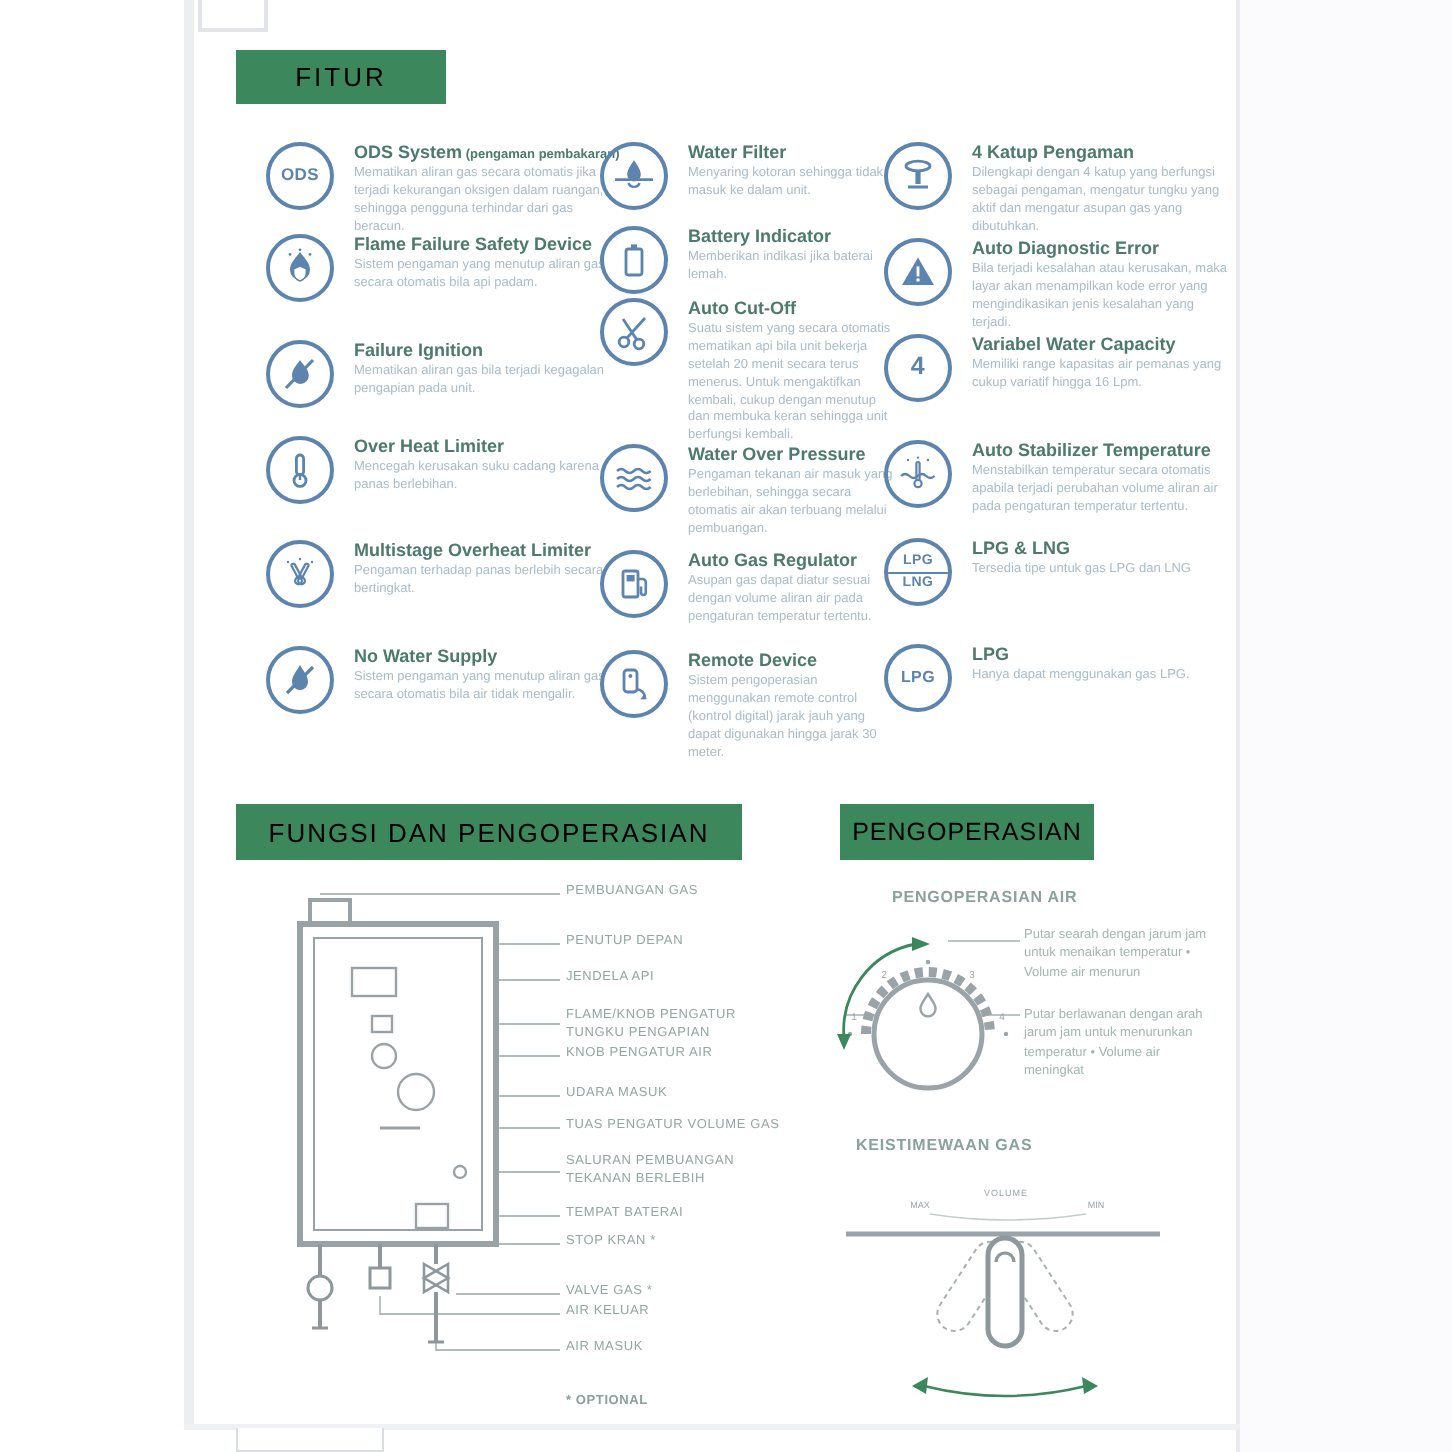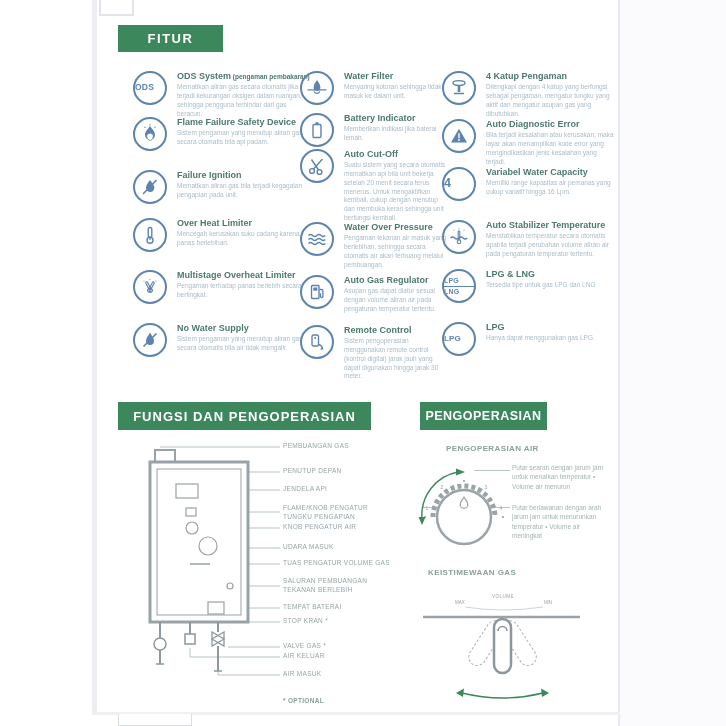--- a/index.html
+++ b/index.html
@@ -7,21 +7,21 @@
        font-family:"Liberation Sans",sans-serif;-webkit-font-smoothing:antialiased}
   .abs{position:absolute}
   
   .edge-left{left:92px;top:0;width:5px;height:712px;background:#eceef2}
   .edge-bottom{left:92px;top:712px;width:528px;height:3px;background:#f0f1f4}
   .edge-right-line{left:618px;top:0;width:2px;height:726px;background:#e9eaef}
   .edge-right-panel{left:620px;top:0;width:106px;height:726px;background:#fbfbfd}
   .tab-top{left:99px;top:-7px;width:31px;height:19px;border:2px solid #e2e4ea;background:#fff}
   .tab-bottom{left:118px;top:714px;width:72px;height:11px;border:1.5px solid #dadde2;border-top:none;background:#fff}
   
-  .badge{position:absolute;background:#3c875c;color:#ffffff;font-weight:bold;
+  .badge{position:absolute;background:#3c875c;color:#000000;font-weight:normal;
          display:flex;align-items:center;justify-content:center;letter-spacing:1.5px}
   .badge.fitur{left:118px;top:25px;width:105px;height:27px;font-size:13px}
   .badge.fungsi{left:118px;top:402px;width:253px;height:28px;font-size:13px;letter-spacing:1px}
   .badge.pengop{left:420px;top:402px;width:127px;height:28px;font-size:12.5px;letter-spacing:.5px}
   
   .fcol{position:absolute;top:0;height:0}
   #col1{left:133px}#col2{left:300px}#col3{left:442px}
   .feat{position:absolute;left:0;display:flex}
   #col1 .feat:nth-of-type(1){top:71px}#col1 .feat:nth-of-type(2){top:117px}
   #col1 .feat:nth-of-type(3){top:170px}#col1 .feat:nth-of-type(4){top:218px}
@@ -29,21 +29,21 @@
   #col2 .feat:nth-of-type(1){top:71px}#col2 .feat:nth-of-type(2){top:113px}
   #col2 .feat:nth-of-type(3){top:149px}#col2 .feat:nth-of-type(4){top:222px}
   #col2 .feat:nth-of-type(5){top:275px}#col2 .feat:nth-of-type(6){top:325px}
   #col3 .feat:nth-of-type(1){top:71px}#col3 .feat:nth-of-type(2){top:119px}
   #col3 .feat:nth-of-type(3){top:167px}#col3 .feat:nth-of-type(4){top:220px}
   #col3 .feat:nth-of-type(5){top:269px}#col3 .feat:nth-of-type(6){top:322px}
   .f-icon{flex:none;width:34px;height:34px;border:2px solid #5d84ae;border-radius:50%;
           box-sizing:border-box;display:flex;flex-direction:column;align-items:center;justify-content:center;
           color:#5d84ae;overflow:hidden}
   .f-icon svg{width:20px;height:20px;display:block}
-  .f-icon .it{font-weight:bold;font-size:8.5px;line-height:1.1;letter-spacing:.2px;width:100%;text-align:left}
+  .f-icon .it{font-weight:bold;font-size:8.5px;line-height:1.1;letter-spacing:.2px;width:100%;text-align:center}
   .f-icon[data-name="capacity-16-icon"] .it{font-size:12.5px}
   .f-icon[data-name="lpg-icon"] .it{font-size:8px}
   .f-icon.split .it{font-size:7px}
   .f-icon.split .it:last-child{border-top:1.5px solid #5d84ae;padding-top:1px;margin-top:1px}
   .f-body{margin-left:10px}
   #col1 .f-body{width:132px}#col2 .f-body{width:104px}#col3 .f-body{width:130px}
   .f-title{font-size:9px;font-weight:bold;color:#4d7a6d;white-space:nowrap;line-height:1.15}
   .f-suffix{font-size:6.5px;font-weight:600}
   .f-desc{margin-top:2px;font-size:6.5px;line-height:1.35;color:#a9bcc9}
   
@@ -257,21 +257,21 @@
     <div class="feat" data-name="feature-item">
       <span class="f-icon" data-name="remote-control-icon">
         <svg viewBox="0 0 20 20">
           <rect x="5" y="3" width="6.5" height="11" rx="1.6" fill="none" stroke="#5d84ae" stroke-width="1.4"></rect>
           <circle cx="8.2" cy="6" r="1" fill="#5d84ae"></circle>
           <path d="M11 12.5 q4 .5 4.5 4" fill="none" stroke="#5d84ae" stroke-width="1.3"></path>
           <path d="M13.2 17.8 l3.2 -.2 -1.1 -3 Z" fill="#5d84ae"></path>
         </svg>
       </span>
       <div class="f-body" data-name="feature-body">
-        <div class="f-title" data-name="feature-title"><span data-name="feature-title-text">Remote Control</span><span class="f-suffix" data-name="feature-title-suffix"></span></div>
+        <div class="f-title" data-name="feature-title"><span data-name="feature-title-text">Remote Device</span><span class="f-suffix" data-name="feature-title-suffix"></span></div>
         <div class="f-desc" data-name="feature-description">Sistem pengoperasian menggunakan remote control (kontrol digital) jarak jauh yang dapat digunakan hingga jarak 30 meter.</div>
       </div>
     </div>
   </div>
 <div class="fcol" id="col3" data-name="features-column-3">
 
     <div class="feat" data-name="feature-item">
       <span class="f-icon" data-name="safety-valve-icon">
         <svg viewBox="0 0 20 20">
           <ellipse cx="10" cy="5" rx="6" ry="2.4" fill="none" stroke="#5d84ae" stroke-width="1.4"></ellipse>

